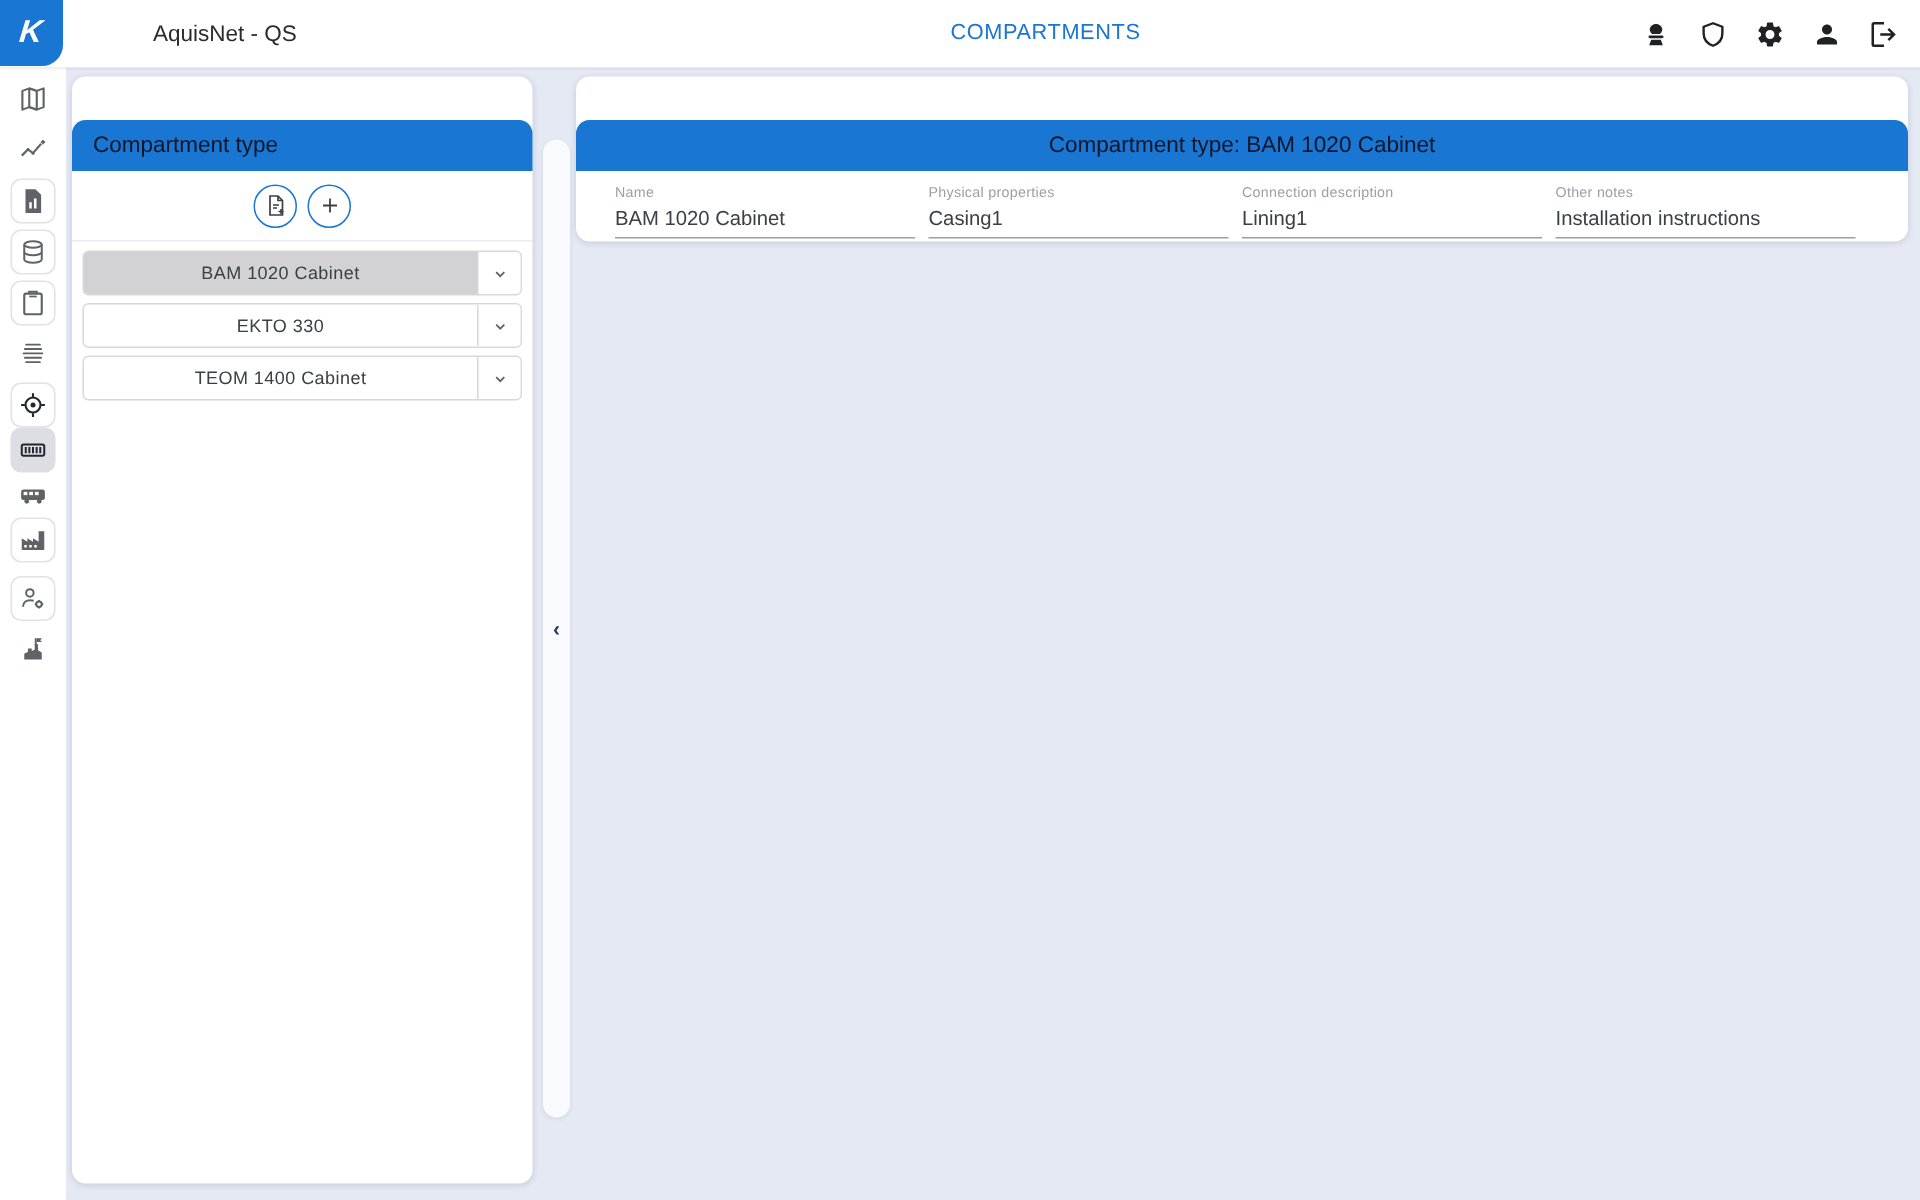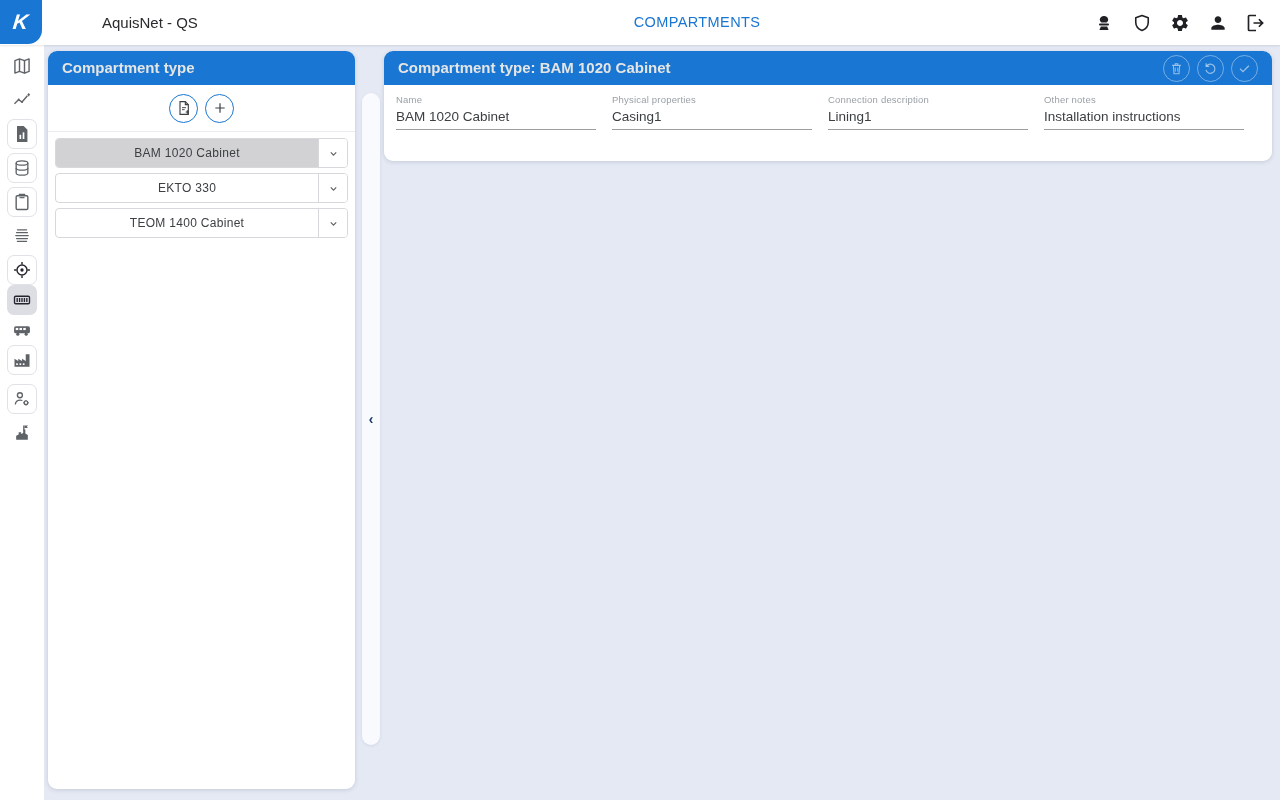--- a/index.html
+++ b/index.html
@@ -35,22 +35,22 @@
   .rail-btn svg { width:20px; height:20px; }
   .rail-btn.boxed { border:1px solid #e1e1e6; }
   .rail-btn.active { background:#dcdee3; }
   .rail-btn.tight { margin-bottom:0; }
   .rail-btn.after-gap { margin-top:5px; }
 
   
   .card { position:absolute; background:#fff; border-radius:9px;
     box-shadow:0 1px 4px rgba(60,64,90,.18); }
   .card-header { height:34px; background:#1976d2; border-radius:9px 9px 0 0;
-    color:#e5e5e5; font-size:15px; font-weight:bold; line-height:34px;
-    padding:0 14px; display:flex; align-items:center; }
+    color:#0f172a; font-size:15px; font-weight:normal; line-height:34px;
+    padding:0 14px; display:flex; align-items:center;margin-top:29px; }
 
   
   .left-panel { left:48px; top:51px; width:307px; bottom:11px; }
   .panel-toolbar { height:47px; display:flex; align-items:center;
     justify-content:center; gap:7px; border-bottom:1px solid #ececf0; }
   .circle-btn { width:29px; height:29px; border-radius:50%;
     border:1.5px solid #1976d2; background:#fff; display:flex;
     align-items:center; justify-content:center; cursor:pointer; }
   .circle-btn svg { width:16px; height:16px; }
   .type-list { padding:6px 7px; }
@@ -66,28 +66,28 @@
 
   
   .collapse-strip { position:absolute; left:362px; top:93px; width:18px;
     bottom:55px; background:#f8fafd; border-radius:9px; display:flex;
     align-items:center; justify-content:center; cursor:pointer;
     box-shadow:0 1px 3px rgba(60,64,90,.10); }
   .collapse-strip span { font-size:14px; font-weight:bold; color:#1f3a66; }
 
   
   .main-panel { left:384px; top:51px; right:8px; height:110px; }
-  .main-panel .card-header { justify-content:space-between; }
+  .main-panel .card-header { justify-content:space-between;flex-direction:column; }
   .header-actions { display:flex; gap:7px; }
   .action-btn { width:27px; height:27px; border-radius:50%;
     border:1.5px solid rgba(255,255,255,.40); color:rgba(255,255,255,.55);
     background:transparent; display:flex; align-items:center;
     justify-content:center; }
   .action-btn svg { width:15px; height:15px; }
-  .form-row { display:flex; padding:9px 12px 0; }
+  .form-row { display:flex; padding:9px 26px 0; }
   .field { width:220px; }
   .field-label { font-size:9.5px; color:#9aa0a6; letter-spacing:.2px; }
   .field-input { display:block; width:200px; border:none;
     border-bottom:1px solid #9e9e9e; outline:none; font-family:inherit;
     font-size:13.5px; color:#3c4043; padding:4px 0 5px; background:transparent; }
 </style>
 </head>
 <body>
 
 <div class="topbar">

